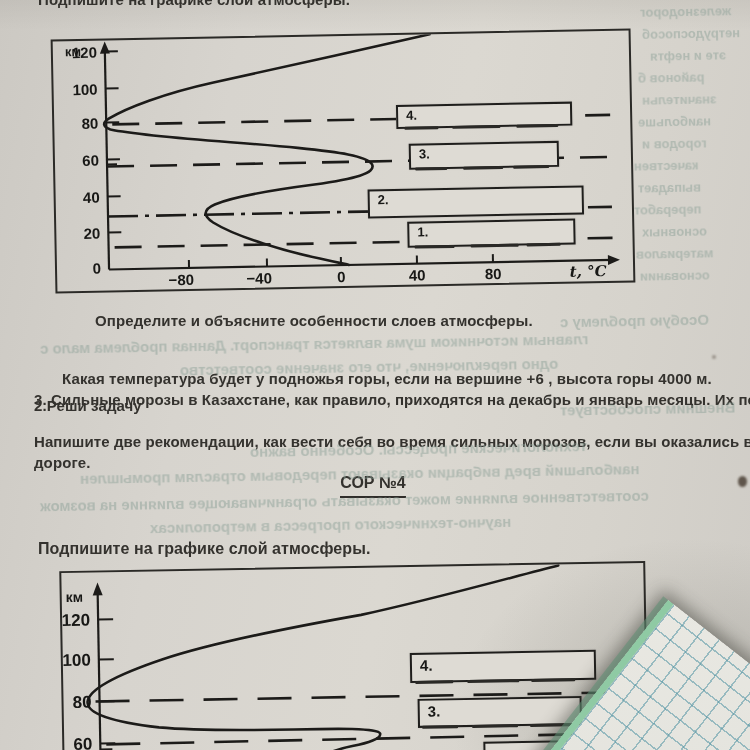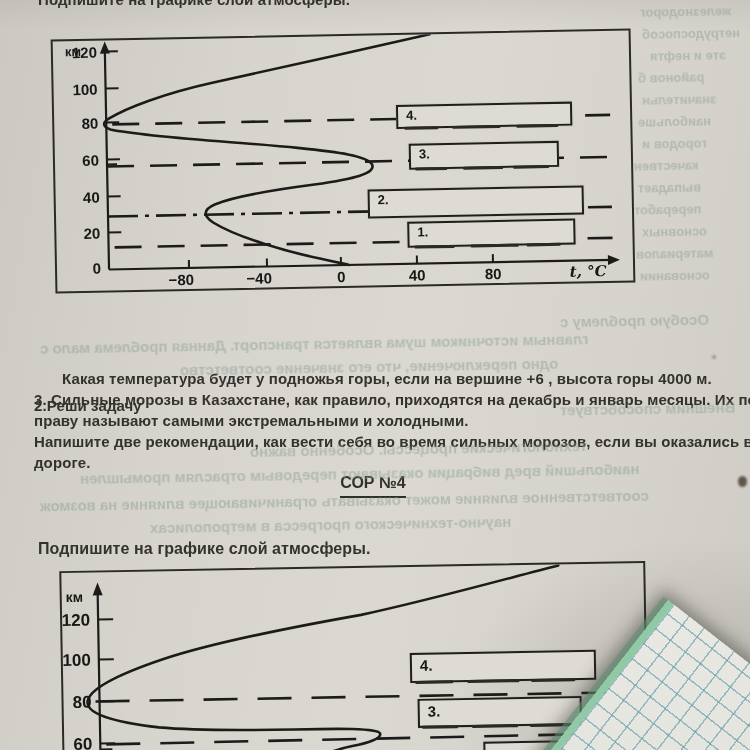--- a/index.html
+++ b/index.html
@@ -126,24 +126,24 @@
       <div class="udash" style="left: 398px; top: 92px; width: 48px;"></div>
       <div class="udash" style="left: 462px; top: 92px; width: 42px;"></div>
       <div class="udash" style="left: 360px; top: 133px; width: 32px;"></div>
       <div class="udash" style="left: 408px; top: 133px; width: 40px;"></div>
       <div class="udash" style="left: 458px; top: 133px; width: 36px;"></div>
       <div class="udash" style="left: 358px; top: 211px; width: 40px;"></div>
       <div class="udash" style="left: 414px; top: 211px; width: 48px;"></div>
       <div class="udash" style="left: 470px; top: 211px; width: 34px;"></div>
     </div>
 
+  <div class="abs bodytext" style="left:95px;top:312px;">Определите и объясните особенности слоев атмосферы.</div>
   <div class="abs bodytext" style="left:34px;top:349px;margin-top:48px;">2.Реши задачу</div>
   <div class="abs bodytext" style="left:34px;top:370px;margin-left:28px;">Какая температура будет у подножья горы, если на вершине +6 , высота горы 4000 м.</div>
   <div class="abs bodytext" style="left:34px;top:391px;">3. Сильные морозы в Казахстане, как правило, приходятся на декабрь и январь месяцы. Их  по</div>
-  <div class="abs bodytext" style="left:34px;top:412px;">праву называют самыми экстремальными и холодными.</div>
   <div class="abs bodytext" style="left:34px;top:433px;">Напишите две рекомендации, как вести себя во время сильных морозов, если вы оказались  в</div>
   <div class="abs bodytext" style="left:34px;top:454px;">дороге.</div>
   <div class="abs heading" style="left:298px;top:474px;width:150px;">
     <span class="ul">СОР №4</span>
   </div>
   <div class="abs bodytext" style="left:38px;top:540px;font-size:16px;">Подпишите на графике слой атмосферы.</div>
 
   <div class="gwrap" id="g2" style="left:61px;top:566px;width:582px;height:200px;transform:rotate(-1deg);">
     <svg width="582" height="200" viewBox="0 0 582 200">
       <line class="dash" x1="32" y1="129" x2="560" y2="129" stroke-dasharray="34 20"></line>

